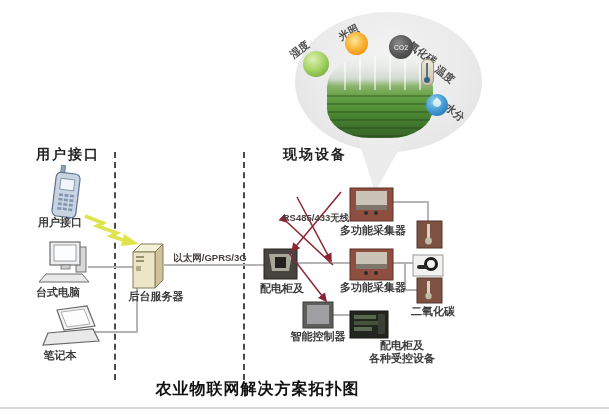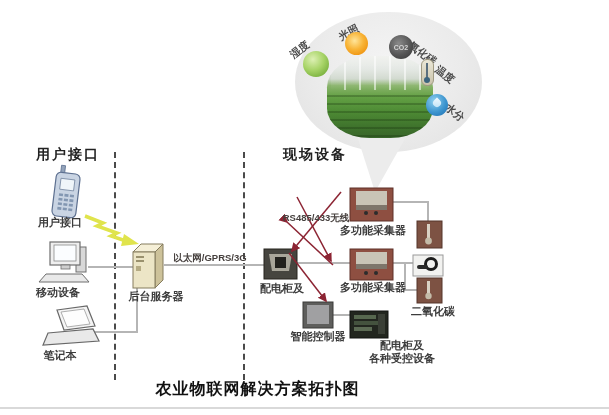--- a/index.html
+++ b/index.html
@@ -216,21 +216,21 @@
 
     <g stroke="#8c2433" stroke-width="1.5" fill="none">
       <line x1="341" y1="192" x2="292" y2="251" marker-end="url(#arrR)"></line>
       <line x1="287" y1="222" x2="333" y2="265" marker-start="url(#arrR)"></line>
       <line x1="297" y1="197" x2="331" y2="261" marker-end="url(#arrR)"></line>
       <line x1="289" y1="253" x2="326" y2="301" marker-end="url(#arrR)"></line>
     </g>
   </svg>
 
   <div class="abs nlabel" style="left:30px;top:216px;width:60px;">用户接口</div>
-  <div class="abs nlabel" style="left:26px;top:286px;width:64px;">移动设备</div>
+  <div class="abs nlabel" style="left:26px;top:286px;width:64px;">台式电脑</div>
   <div class="abs nlabel" style="left:32px;top:349px;width:56px;">笔记本</div>
   <div class="abs nlabel" style="left:122px;top:290px;width:68px;">后台服务器</div>
   <div class="abs slabel" style="left:170px;top:252px;width:80px;">以太网/GPRS/3G</div>
   <div class="abs nlabel" style="left:252px;top:282px;width:60px;">配电柜及</div>
   <div class="abs slabel" style="left:262px;top:212px;width:76px;margin-left:16px;">RS485/433无线</div>
   <div class="abs nlabel" style="left:334px;top:224px;width:78px;">多功能采集器</div>
   <div class="abs nlabel" style="left:334px;top:281px;width:78px;">多功能采集器</div>
   <div class="abs nlabel" style="left:400px;top:305px;width:66px;">二氧化碳</div>
   <div class="abs nlabel" style="left:284px;top:330px;width:68px;">智能控制器</div>
   <div class="abs nlabel" style="left:330px;top:339px;width:80px;margin-left:32px;">

